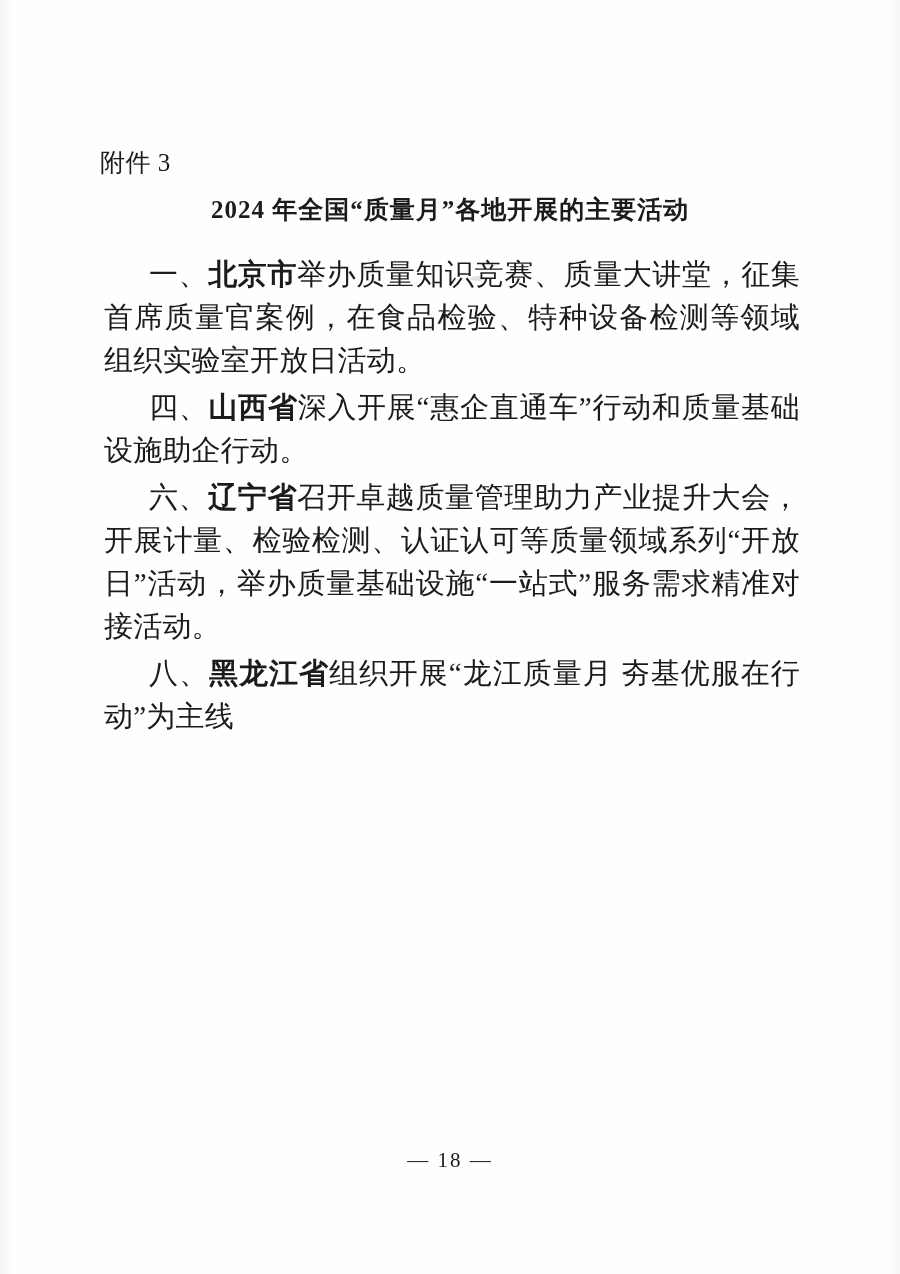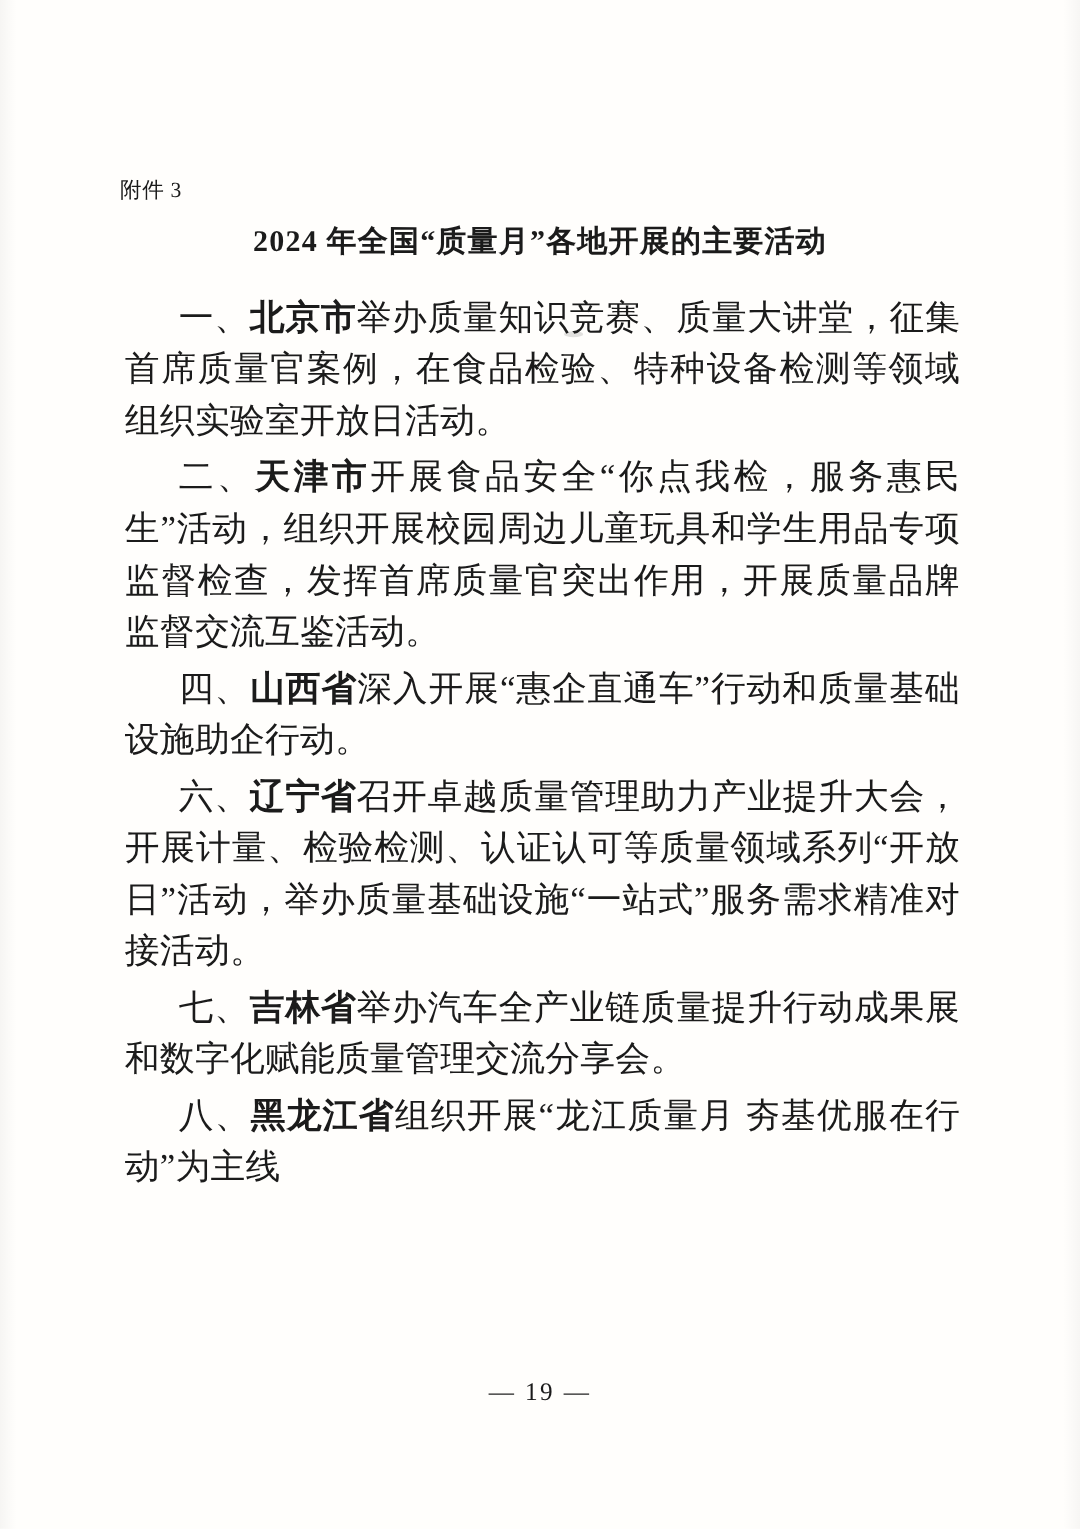--- a/index.html
+++ b/index.html
@@ -22,21 +22,21 @@
     height: 1274px;
     background: #fffefc;
   }
   .content {
     position: absolute;
     left: 100px;
     top: 148px;
     width: 700px;
   }
   .attachment-label {
-    font-size: 18px;
+    font-size: 25px;
     line-height: 1.2;
     letter-spacing: 0.5px;
     margin: 0 0 16px 0;
     font-weight: 400;
   }
   .doc-title {
     text-align: center;
     font-size: 25px;
     font-weight: 700;
     letter-spacing: 1px;
@@ -92,21 +92,19 @@
 <div class="page">
   <div class="edge-left"></div>
   <div class="edge-right"></div>
   <div class="smudge"></div>
 
   <div class="content">
     <div class="attachment-label">附件 3</div>
     <h1 class="doc-title">2024 年全国“质量月”各地开展的主要活动</h1>
 
     <p class="para">一、<b>北京市</b>举办质量知识竞赛、质量大讲堂，征集首席质量官案例，在食品检验、特种设备检测等领域组织实验室开放日活动。</p>
-    <p class="para">二、<b>天津市</b>开展食品安全“你点我检，服务惠民生”活动，组织开展校园周边儿童玩具和学生用品专项监督检查，发挥首席质量官突出作用，开展质量品牌监督交流互鉴活动。</p>
     <p class="para">四、<b>山西省</b>深入开展“惠企直通车”行动和质量基础设施助企行动。</p>
     <p class="para">六、<b>辽宁省</b>召开卓越质量管理助力产业提升大会，开展计量、检验检测、认证认可等质量领域系列“开放日”活动，举办质量基础设施“一站式”服务需求精准对接活动。</p>
-    <p class="para">七、<b>吉林省</b>举办汽车全产业链质量提升行动成果展和数字化赋能质量管理交流分享会。</p>
     <p class="para">八、<b>黑龙江省</b>组织开展“龙江质量月  夯基优服在行动”为主线</p>
   </div>
 
-  <div class="footer">— 19 —</div>
+  <div class="footer">— 18 —</div>
 </div>
 
 </body></html>

